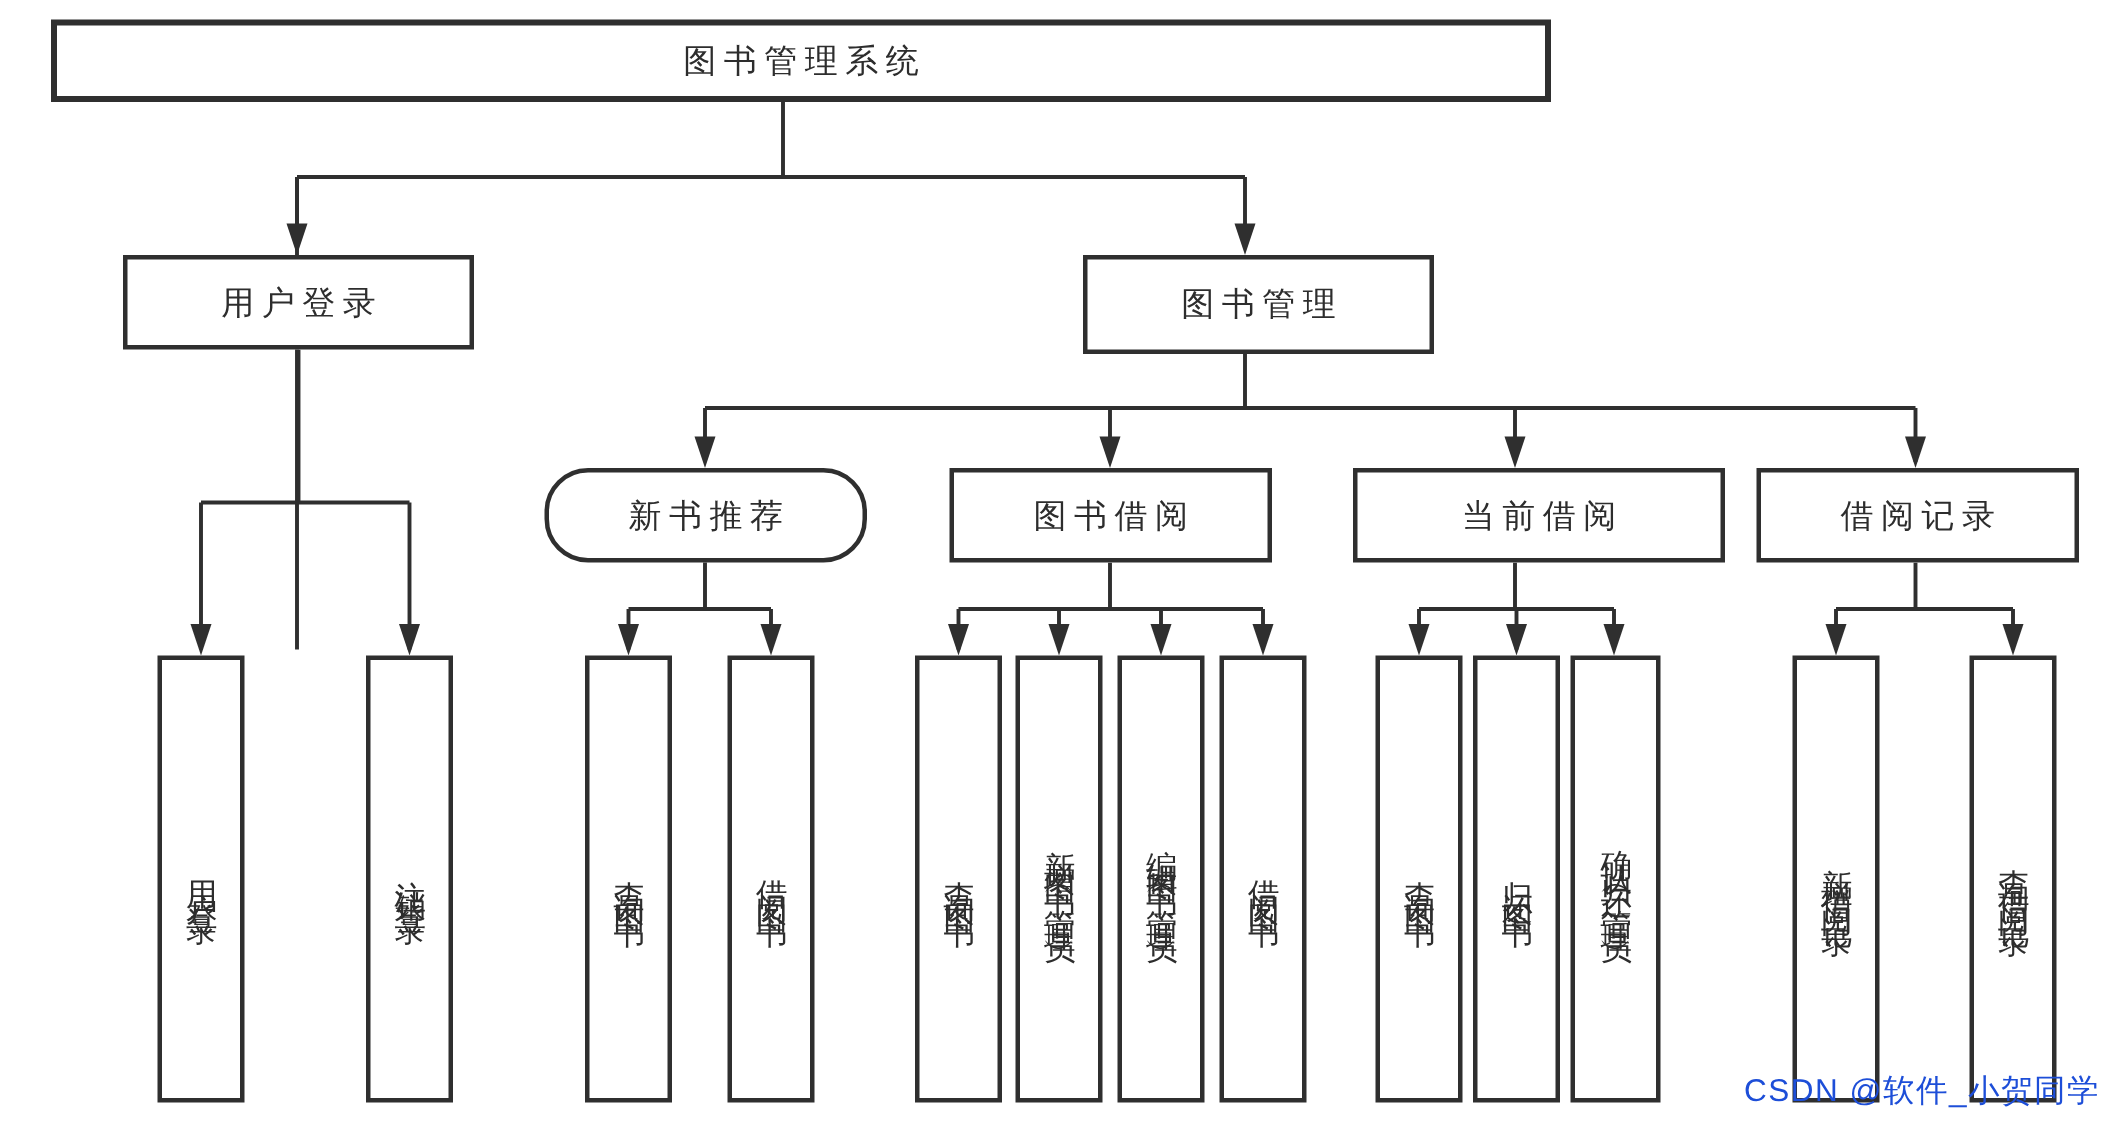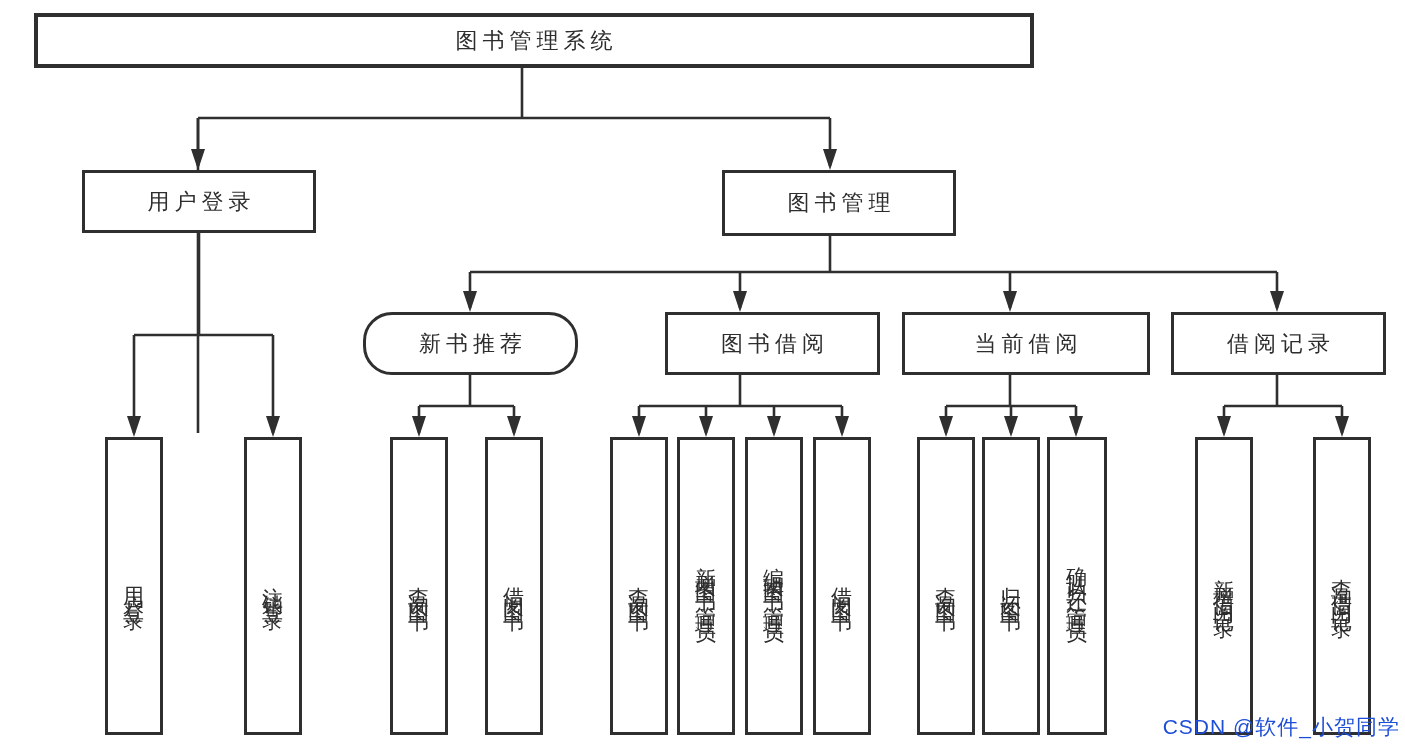--- a/index.html
+++ b/index.html
@@ -70,21 +70,21 @@
       <polygon points="1335,416 1349,416 1342,437"></polygon>
     </g>
   </svg>
 
   <div class="node h root" style="left:34px; top:13px; width:1000px; height:55px;">图书管理系统</div>
 
   <div class="node h" style="left:82px; top:170px; width:234px; height:63px;">用户登录</div>
   <div class="node h" style="left:712px; top:170px; width:234px; height:66px;margin-left:10px;">图书管理</div>
 
   <div class="node h" style="left:363px; top:312px; width:215px; height:63px;border-radius:29px;">新书推荐</div>
-  <div class="node h" style="left:633px; top:312px; width:215px; height:63px;margin-left:32px;">图书借阅</div>
+  <div class="node h" style="left:633px; top:312px; width:215px; height:63px;">图书借阅</div>
   <div class="node h" style="left:902px; top:312px; width:248px; height:63px;">当前借阅</div>
   <div class="node h" style="left:1171px; top:312px; width:215px; height:63px;">借阅记录</div>
 
   <div class="node v" style="left:105px; top:437px; width:58px; height:298px;">
     <span>用户登录</span>
   </div>
   <div class="node v" style="left:244px; top:437px; width:58px; height:298px;">
     <span>注销登录</span>
   </div>
 

